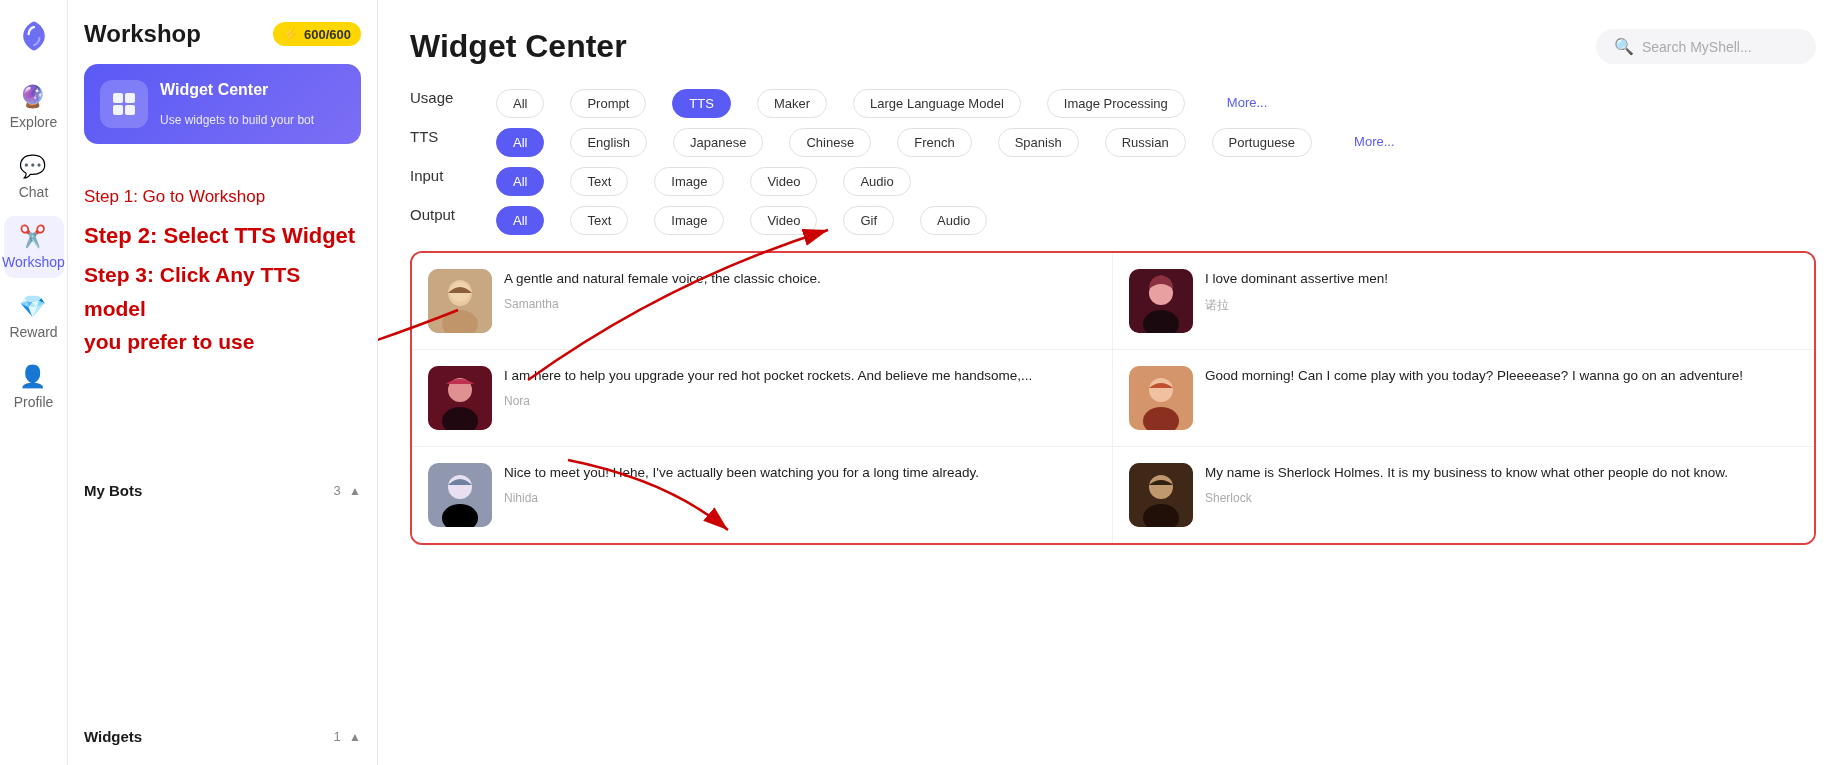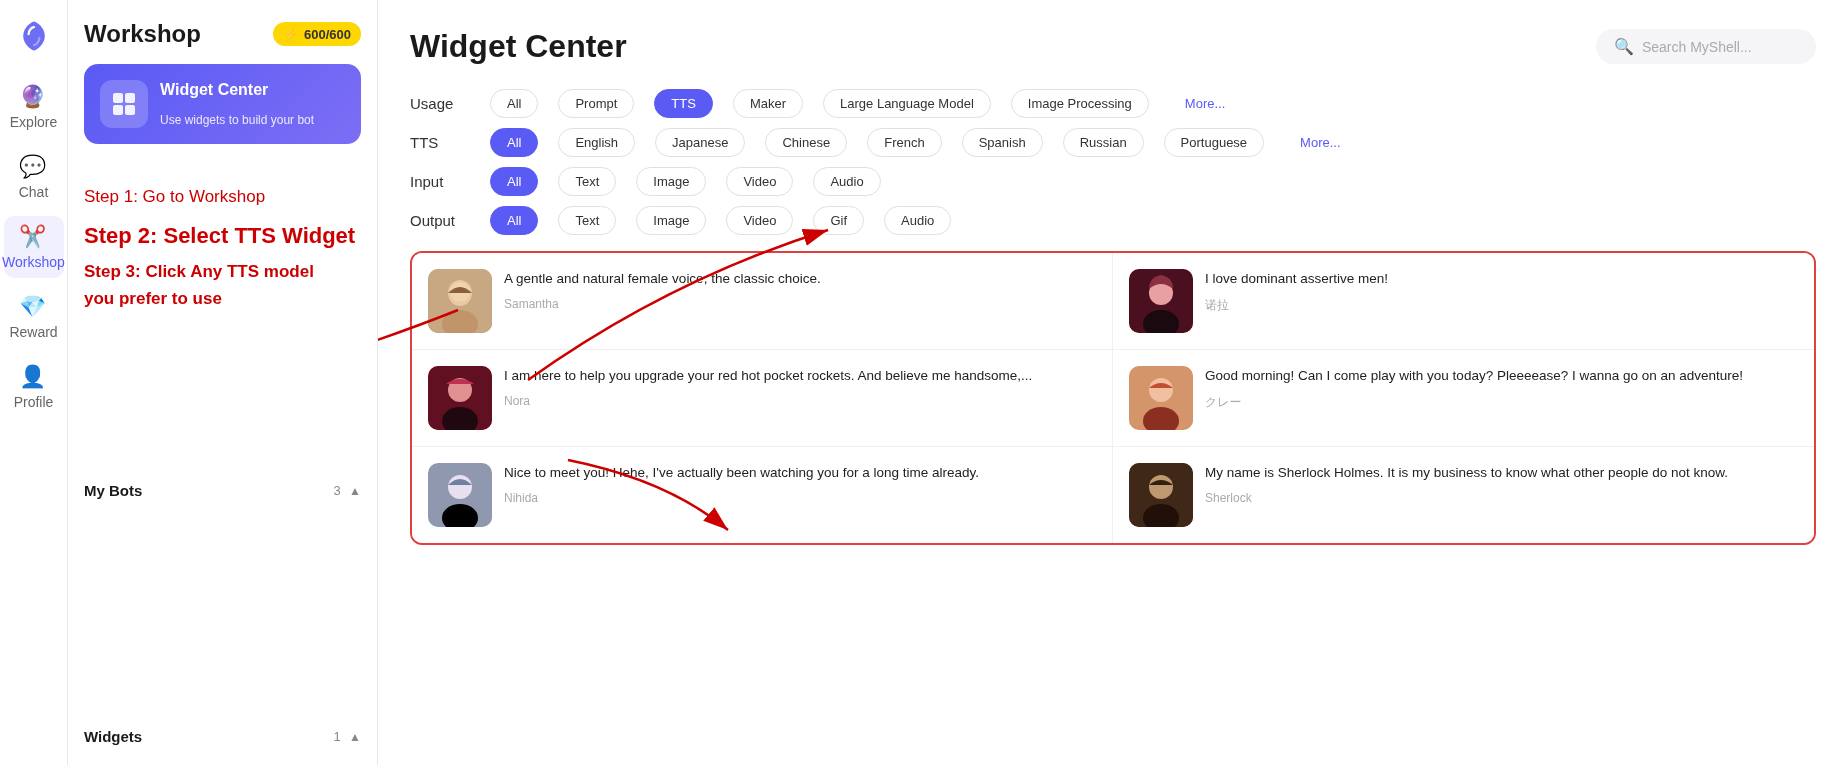--- a/index.html
+++ b/index.html
@@ -101,21 +101,21 @@
       background: #f5f5f7;
       border-radius: 24px;
       padding: 8px 18px;
       min-width: 220px;
     }
     .search-icon { color: #aaa; font-size: 16px; }
     .search-placeholder { color: #aaa; font-size: 14px; }
 
     
     .filter-row {
-      display: flex; align-items: center; gap: 20px; margin-bottom: 10px;
+      display: flex; align-items: flex-start; gap: 26px; margin-bottom: 10px;
       flex-wrap: wrap;
     }
     .filter-label { font-size: 15px; color: #333; min-width: 60px; }
     .filter-btn {
       padding: 6px 16px;
       border-radius: 20px;
       border: 1.5px solid #e0e0e0;
       background: #fff;
       font-size: 13px;
       color: #333;
@@ -227,21 +227,21 @@
     </div>
     <div class="widget-card-text">
       <div class="card-title">Widget Center</div>
       <div class="card-sub">Use widgets to build your bot</div>
     </div>
   </div>
 
   <div style="margin-top: 20px;">
     <div style="color:#cc0000; font-size:17px; font-weight:400; line-height:2;">Step 1: Go to Workshop</div>
     <div style="color:#cc0000; font-size:22px; font-weight:700; line-height:2;">Step 2: Select TTS Widget</div>
-    <div style="color:#cc0000; font-size:17px; font-weight:700; line-height:1.6; white-space:pre-line;">Step 3: Click Any TTS model
+    <div style="color:#cc0000; font-size:21px; font-weight:700; line-height:1.6; white-space:pre-line;">Step 3: Click Any TTS model
 you prefer to use</div>
   </div>
 
   <div style="margin-top: auto;"></div>
 
   <div class="section-header">
     <span class="section-title">My Bots</span>
     <span>
       <span class="section-count">3</span>
       <span class="chevron">▲</span>
@@ -363,21 +363,20 @@
       <div class="card-avatar" style="background:linear-gradient(135deg,#e8c0a0,#c89060);">
         <svg width="64" height="64" viewBox="0 0 64 64">
             <rect width="64" height="64" rx="10" fill="#d4956a"></rect>
             <ellipse cx="32" cy="55" rx="18" ry="14" fill="#8B3020"></ellipse>
             <circle cx="32" cy="24" r="12" fill="#f0c0a0"></circle>
             <path d="M20 22 Q32 12 44 22" fill="#c05030"></path>
           </svg>
       </div>
       <div class="card-info">
         <div class="card-desc">Good morning! Can I come play with you today? Pleeeease? I wanna go on an adventure!</div>
-        <div class="card-name">クレー</div>
       </div>
     </div>
 
     <div class="card-item">
       <div class="card-avatar" style="background:linear-gradient(135deg,#d0d8e8,#9098b0);">
         <svg width="64" height="64" viewBox="0 0 64 64">
             <rect width="64" height="64" rx="10" fill="#9098b0"></rect>
             <ellipse cx="32" cy="55" rx="18" ry="14" fill="#5058708"></ellipse>
             <circle cx="32" cy="24" r="12" fill="#e8e0f0"></circle>
             <path d="M20 22 Q32 10 44 22" fill="#7080a0"></path>

